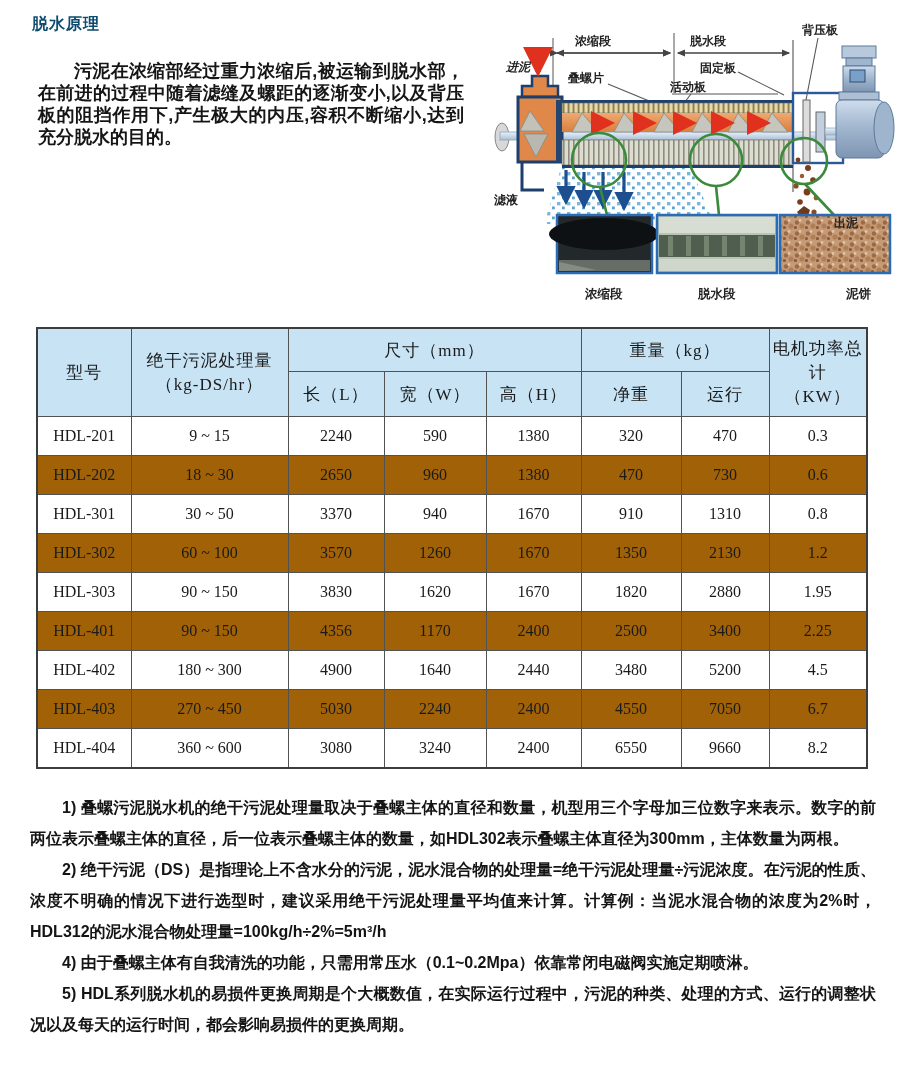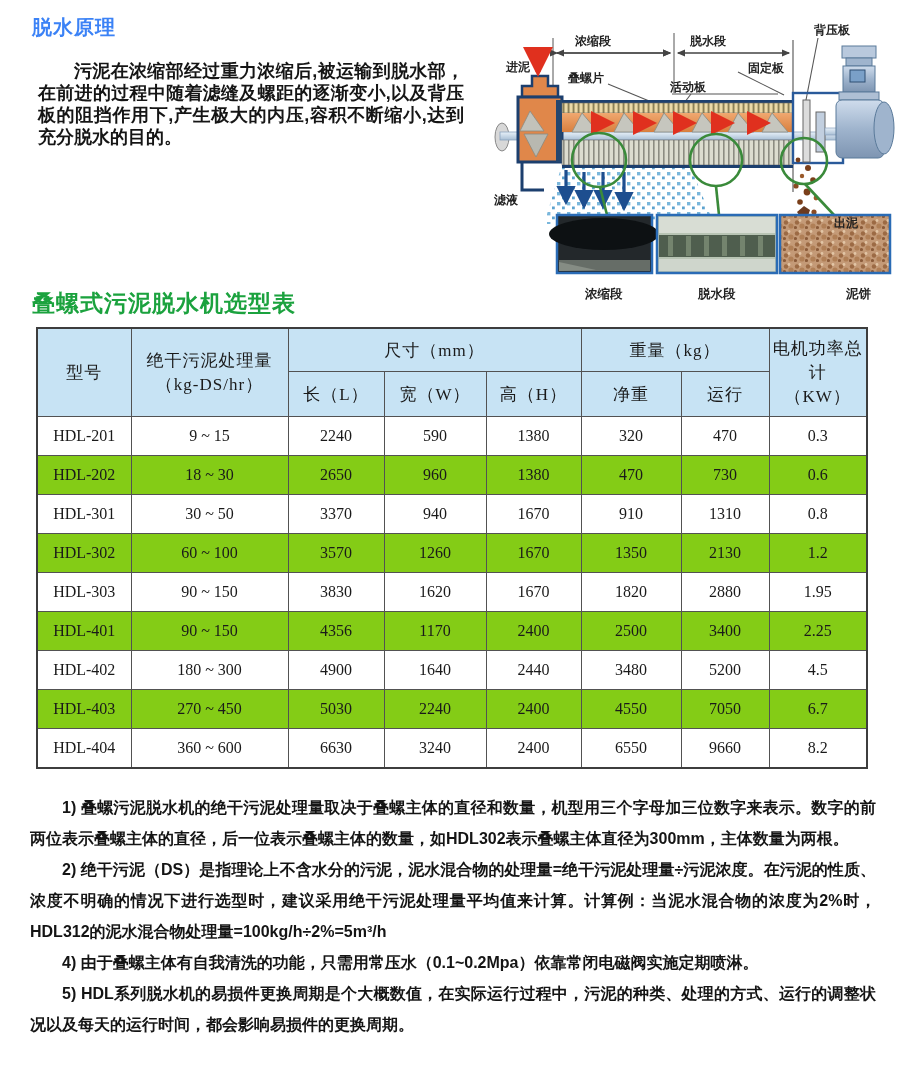--- a/index.html
+++ b/index.html
@@ -3,21 +3,21 @@
 <meta charset="utf-8">
 <style>
   html,body { margin:0; padding:0; background:#ffffff; }
   .page {
     position:relative; width:900px; height:1073px; background:#fff;
     font-family:"Liberation Sans","DejaVu Sans",sans-serif; color:#111;
     overflow:hidden;
   }
   .sec-title {
     position:absolute; left:32px; top:14px; margin:0;
-    font-size:20px; font-weight:bold; color:#3b82f6; letter-spacing:1px;
+    font-size:16px; font-weight:bold; color:#0c4a6e; letter-spacing:1px;
   }
   .intro {
     position:absolute; left:38px; top:60px; width:426px; margin:0;
     font-size:18px; font-weight:bold; line-height:22px;
     text-indent:2em; text-align:justify; color:#151515;
   }
   .sec-title2 {
     position:absolute; left:32px; top:288px; margin:0;
     font-size:23px; font-weight:bold; color:#1ba23e; letter-spacing:1px;
   }
@@ -39,21 +39,21 @@
     border:2px solid #3d3d3d;
   }
   table.spec th, table.spec td {
     border:1px solid #525252; text-align:center; vertical-align:middle;
     padding:0; color:#1a1a1a;
   }
   table.spec thead th { background:#c7e3f4; font-weight:normal; font-size:17px; letter-spacing:1px; }
   table.spec thead tr:nth-child(1) th { height:42px; }
   table.spec thead tr:nth-child(2) th { height:44px; }
   table.spec td { height:38px; font-size:16px; }
-  table.spec tr.alt td { background:#84cc16; }
+  table.spec tr.alt td { background:#a16207; }
   .th2line span { display:block; line-height:24px; }
   
   .notes { position:absolute; left:30px; top:792px; width:846px; }
   .notes p {
     margin:0; font-size:16px; font-weight:bold; line-height:31px;
     text-indent:2em; text-align:justify; color:#141414;
   }
 </style>
 </head>
 <body>
@@ -215,35 +215,34 @@
         <rect x="236" y="226" width="5" height="20" fill="#74846e"></rect>
         <rect x="254" y="226" width="5" height="20" fill="#74846e"></rect>
         <rect x="272" y="226" width="5" height="20" fill="#74846e"></rect>
         <rect x="173" y="249" width="116" height="12" fill="#cfd6cc"></rect>
       </g>
       <g>
         <rect x="294" y="205" width="110" height="58" fill="url(#crumb)" stroke="#2a6bb5" stroke-width="2.5"></rect>
       </g>
     </svg>
 
-    <span class="dlabel" style="left:316px; top:14px;margin-left:12px;">背压板</span>
+    <span class="dlabel" style="left:316px; top:14px;">背压板</span>
     <span class="dlabel" style="left:89px;  top:25px;">浓缩段</span>
     <span class="dlabel" style="left:204px; top:25px;">脱水段</span>
-    <span class="dlabel" style="left:20px;  top:51px;">进泥</span>
+    <span class="dlabel" style="left:20px;  top:51px;font-style:italic;">进泥</span>
     <span class="dlabel" style="left:82px;  top:62px;">叠螺片</span>
-    <span class="dlabel" style="left:214px; top:52px;margin-left:48px;">固定板</span>
+    <span class="dlabel" style="left:214px; top:52px;">固定板</span>
     <span class="dlabel" style="left:184px; top:71px;">活动板</span>
     <span class="dlabel" style="left:8px;   top:184px;">滤液</span>
     <span class="dlabel" style="left:348px; top:178px;margin-top:29px;">出泥</span>
     <span class="plabel" style="left:99px;  top:276px;">浓缩段</span>
     <span class="plabel" style="left:212px; top:276px;">脱水段</span>
     <span class="plabel" style="left:336px; top:276px;margin-left:24px;">泥饼</span>
   </div>
 
-  <h2 class="sec-title2">叠螺式污泥脱水机选型表</h2>
 
   <table class="spec">
     <colgroup>
       <col style="width:94px">
         <col style="width:157px">
         <col style="width:96px">
         <col style="width:102px">
       <col style="width:95px">
         <col style="width:100px">
         <col style="width:88px">
@@ -348,21 +347,21 @@
           <td>5030</td>
           <td>2240</td>
           <td>2400</td>
           <td>4550</td>
           <td>7050</td>
           <td>6.7</td>
         </tr>
         <tr>
           <td>HDL-404</td>
           <td>360 ~ 600</td>
-          <td>6630</td>
+          <td>3080</td>
           <td>3240</td>
           <td>2400</td>
           <td>6550</td>
           <td>9660</td>
           <td>8.2</td>
         </tr>
       </tbody>
   </table>
 
   <div class="notes">

